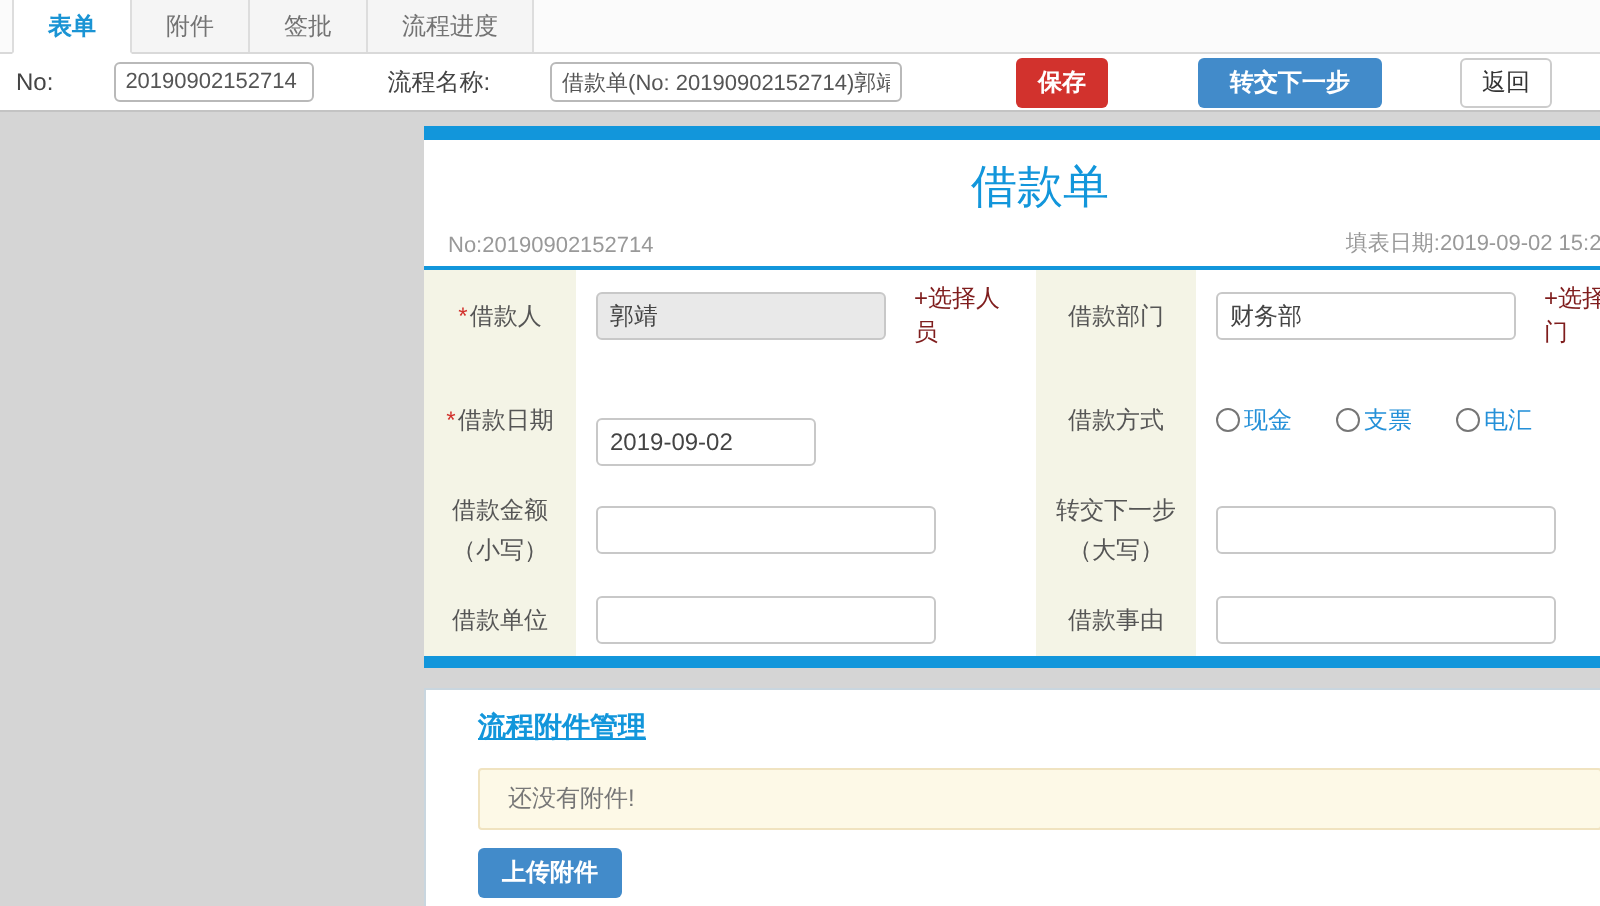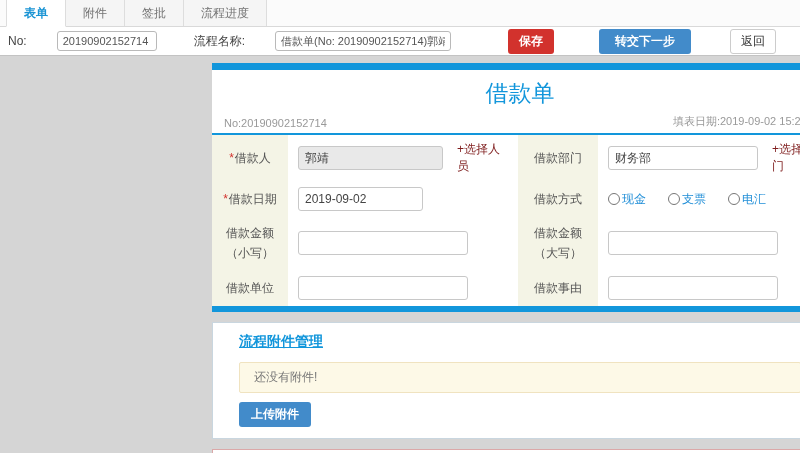--- a/index.html
+++ b/index.html
@@ -106,21 +106,21 @@
       </div>
       <div class="valcell">
         <input type="text" style="width: 150px;" value="财务部">
         <a class="pick-link">+选择部门</a>
       </div>
 
       <div class="lblcell">
         <span><span class="req">*</span><span>借款日期</span></span>
       </div>
       <div class="valcell">
-        <input type="text" style="width: 125px;" value="2019-09-02">
+        <input type="text" style="width: 110px; margin-top: 22px;" value="2019-09-02">
       </div>
       <div class="lblcell">
         <span>借款方式</span>
       </div>
       <div class="valcell">
         <div class="radios">
           <label>
             <input type="radio" name="paymethod" style="">
             <span>现金</span>
           </label>
@@ -135,21 +135,21 @@
         </div>
       </div>
 
       <div class="lblcell">
         <span>借款金额（小写）</span>
       </div>
       <div class="valcell">
         <input type="text" style="width: 170px;">
       </div>
       <div class="lblcell">
-        <span>借款金额（大写）</span>
+        <span>转交下一步（大写）</span>
       </div>
       <div class="valcell">
         <input type="text" style="width: 170px;">
       </div>
 
       <div class="lblcell">
         <span>借款单位</span>
       </div>
       <div class="valcell">
         <input type="text" style="width: 170px;">

